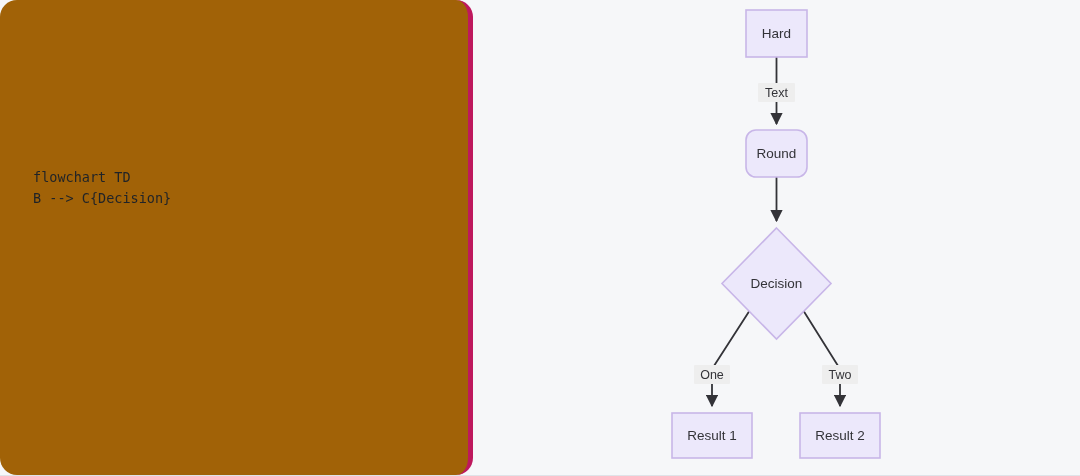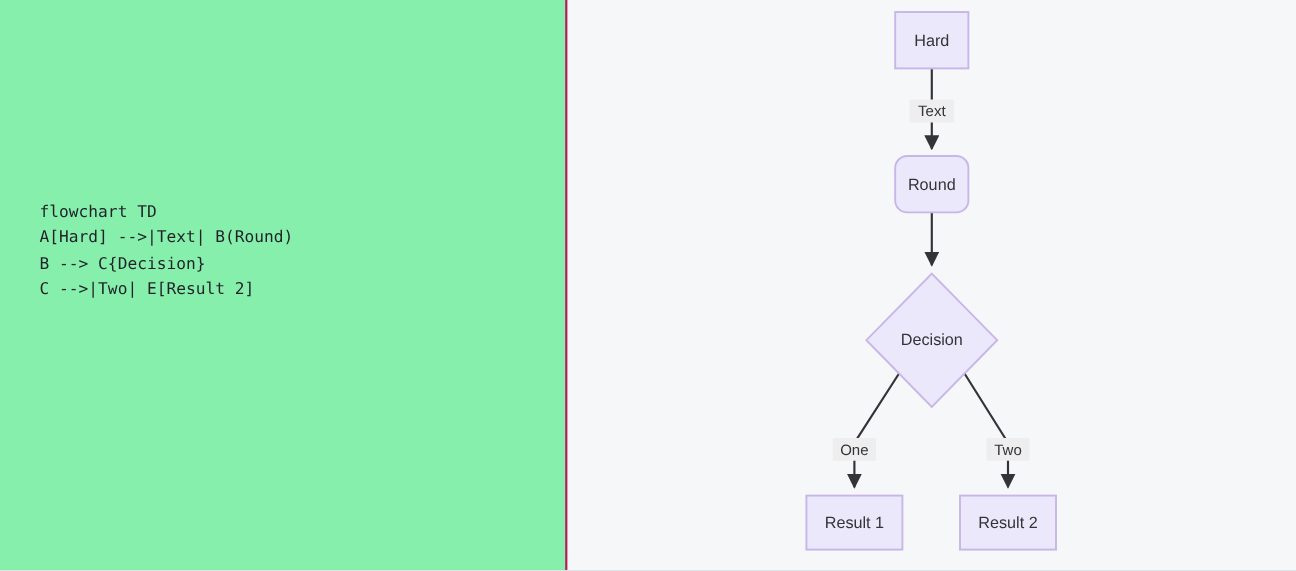--- a/index.html
+++ b/index.html
@@ -21,23 +21,24 @@
     background: #f6f7f9;
     border-bottom: 1px solid #dfe3e8;
     display: flex;
   }
   
   #code-pane {
     position: relative;
     width: 473px;
     height: 100%;
     box-sizing: border-box;
-    border-right: 2px solid #be185d;
-    background: #86efac;
+    border-right: 5px solid #be185d;
+    background: #a16207;
     flex: 0 0 473px;
+    border-radius: 17px;
   }
   #code-block {
     position: absolute;
     left: 33px;
     top: 167px;
     margin: 0;
     font-family: "DejaVu Sans Mono", "Liberation Mono", monospace;
     font-size: 13.5px;
     line-height: 21.3px;
     color: #1f2328;
@@ -90,21 +91,21 @@
     text-anchor: middle;
     dominant-baseline: middle;
   }
 </style>
 </head>
 <body>
 
 <div id="app">
 
   <div id="code-pane">
-    <pre id="code-block"><code><span class="code-line">flowchart TD</span><span class="code-line">A[Hard] --&gt;|Text| B(Round)</span><span class="code-line">B --&gt; C{Decision}</span><span class="code-line">C --&gt;|Two| E[Result 2]</span></code></pre>
+    <pre id="code-block"><code><span class="code-line">flowchart TD</span><span class="code-line">B --&gt; C{Decision}</span></code></pre>
   </div>
 
   <div id="diagram-pane">
     <svg id="diagram-svg" viewBox="0 0 607 476">
       <defs>
         <marker id="arrowhead" viewBox="0 0 10 10" refX="9" refY="5" markerWidth="7" markerHeight="7" orient="auto-start-reverse">
           <path d="M 0 0 L 10 5 L 0 10 z" fill="#333338"></path>
         </marker>
       </defs>
 

